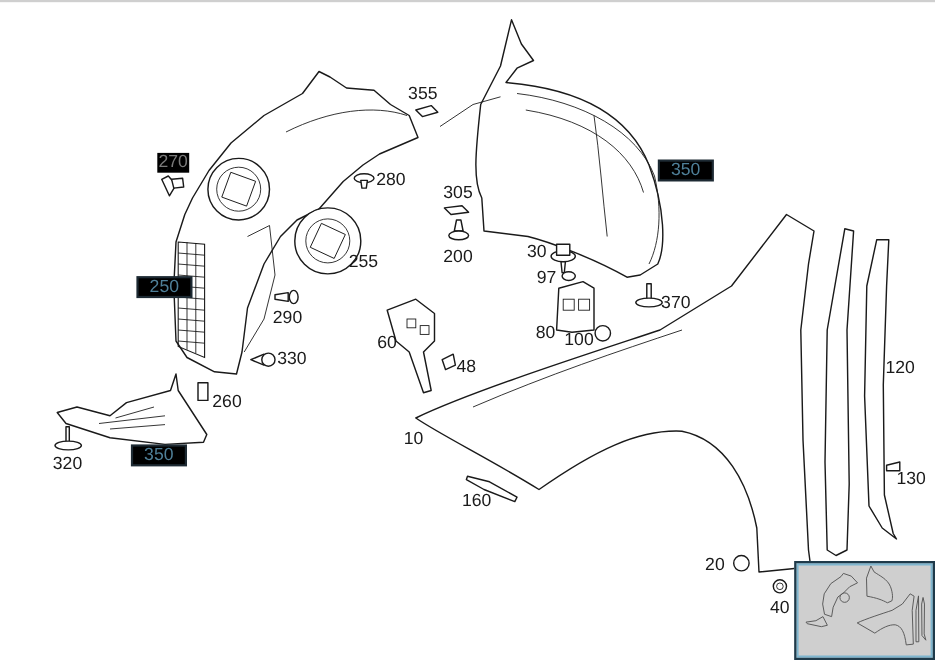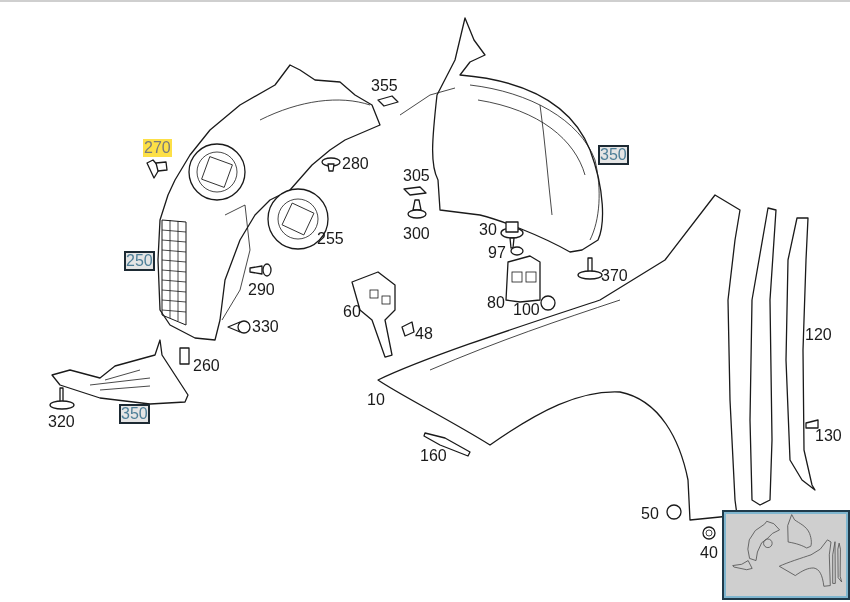--- a/index.html
+++ b/index.html
@@ -1,22 +1,22 @@
 <!DOCTYPE html>
 <html><head>
 <meta charset="utf-8">
 <style>
   html, body { margin: 0; padding: 0; background: #ffffff; }
   body { width: 850px; height: 602px; position: relative; overflow: hidden;
          font-family: "Liberation Sans", sans-serif; }
   .topbar { position: absolute; left: 0; top: 0; width: 850px; height: 2px; background: #cfcfcf; }
   .canvas { position: absolute; left: 0; top: 0; width: 850px; height: 602px; }
   .lbl { position: absolute; font-size: 16px; color: #1a1a1a; line-height: 18px; white-space: nowrap; cursor: pointer; text-align: right; }
-  .lbl.hl { background: #e5e5e5; color: #4e7f98; outline: 2px solid #1d2a33; outline-offset: -1px; padding: 0 1px; }
-  .lbl.dim { background: #fde047; color: #7a7a7a; padding: 0 1px; }
+  .lbl.hl { background: #000000; color: #4e7f98; outline: 2px solid #1d2a33; outline-offset: -1px; padding: 0 11px; }
+  .lbl.dim { background: #000000; color: #7a7a7a; padding: 0 1px; }
   .thumb { position: absolute; left: 722px; top: 510px; width: 124px; height: 86px;
            border: 2px solid #1f3a4a; box-shadow: inset 0 0 0 2px #7fb6cf; background: #cfcfcf; overflow: hidden; }
   .thumb svg { width: 100%; height: 100%; }
   svg .part { fill: #ffffff; stroke: #1a1a1a; stroke-width: 1.3; stroke-linejoin: round; }
   svg .thin { fill: none; stroke: #1a1a1a; stroke-width: 0.8; }
   svg .grid { fill: none; stroke: #1a1a1a; stroke-width: 1; }
 </style>
 </head>
 <body>
 
@@ -142,40 +142,40 @@
       <circle class="part" cx="709" cy="533" r="6"></circle>
       <circle class="thin" cx="709" cy="533" r="3"></circle>
     </g>
 </svg>
 
 <div class="lbl" style="left:371px;top:77px">355</div>
 <div class="lbl dim" style="left:143px;top:139px">270</div>
 <div class="lbl" style="left:342px;top:155px">280</div>
 <div class="lbl hl" style="left:599px;top:146px">350</div>
 <div class="lbl" style="left:403px;top:167px">305</div>
-<div class="lbl" style="left:403px;top:225px">300</div>
+<div class="lbl" style="left:403px;top:225px">200</div>
 <div class="lbl" style="left:317px;top:230px">255</div>
 <div class="lbl hl" style="left:125px;top:252px">250</div>
 <div class="lbl" style="left:479px;top:221px">30</div>
 <div class="lbl" style="left:488px;top:244px">97</div>
 <div class="lbl" style="left:601px;top:267px">370</div>
 <div class="lbl" style="left:248px;top:281px">290</div>
 <div class="lbl" style="left:487px;top:294px">80</div>
 <div class="lbl" style="left:513px;top:301px">100</div>
 <div class="lbl" style="left:343px;top:303px">60</div>
 <div class="lbl" style="left:252px;top:318px">330</div>
 <div class="lbl" style="left:415px;top:325px">48</div>
 <div class="lbl" style="left:805px;top:326px">120</div>
 <div class="lbl" style="left:193px;top:357px">260</div>
 <div class="lbl" style="left:367px;top:391px">10</div>
 <div class="lbl" style="left:48px;top:413px">320</div>
 <div class="lbl hl" style="left:120px;top:405px">350</div>
 <div class="lbl" style="left:815px;top:427px">130</div>
 <div class="lbl" style="left:420px;top:447px">160</div>
-<div class="lbl" style="left:641px;top:505px">50</div>
+<div class="lbl" style="left:641px;top:505px">20</div>
 <div class="lbl" style="left:700px;top:544px">40</div>
 
 <div class="thumb">
   <svg viewBox="0 0 850 602">
     <path fill="none" stroke="#555" stroke-width="6" d="M437 95 L465 18 L485 55 C520 80 570 100 590 150 C605 190 605 225 598 240 L570 252 C540 235 500 220 440 210 Z"></path>
     <path fill="none" stroke="#555" stroke-width="6" d="M290 65 L340 82 L380 125 L330 150 L290 190 L255 215 L225 280 L215 340 L170 325 L158 260 L168 195 L210 130 L275 85 Z"></path>
     <circle fill="none" stroke="#555" stroke-width="6" cx="298" cy="219" r="30"></circle>
     <path fill="none" stroke="#555" stroke-width="6" d="M378 380 C430 355 540 320 600 300 L665 260 L715 195 L740 210 L728 300 L735 515 L690 520 C680 440 660 400 620 392 C580 390 540 410 490 445 Z"></path>
     <path fill="none" stroke="#555" stroke-width="6" d="M52 375 L115 366 L160 340 L188 395 L150 404 L60 385 Z"></path>
     <path fill="none" stroke="#555" stroke-width="6" d="M768 208 L770 500 L752 500 L752 300 Z M797 218 L806 260 L804 450 L815 490 L790 460 L788 260 Z"></path>

